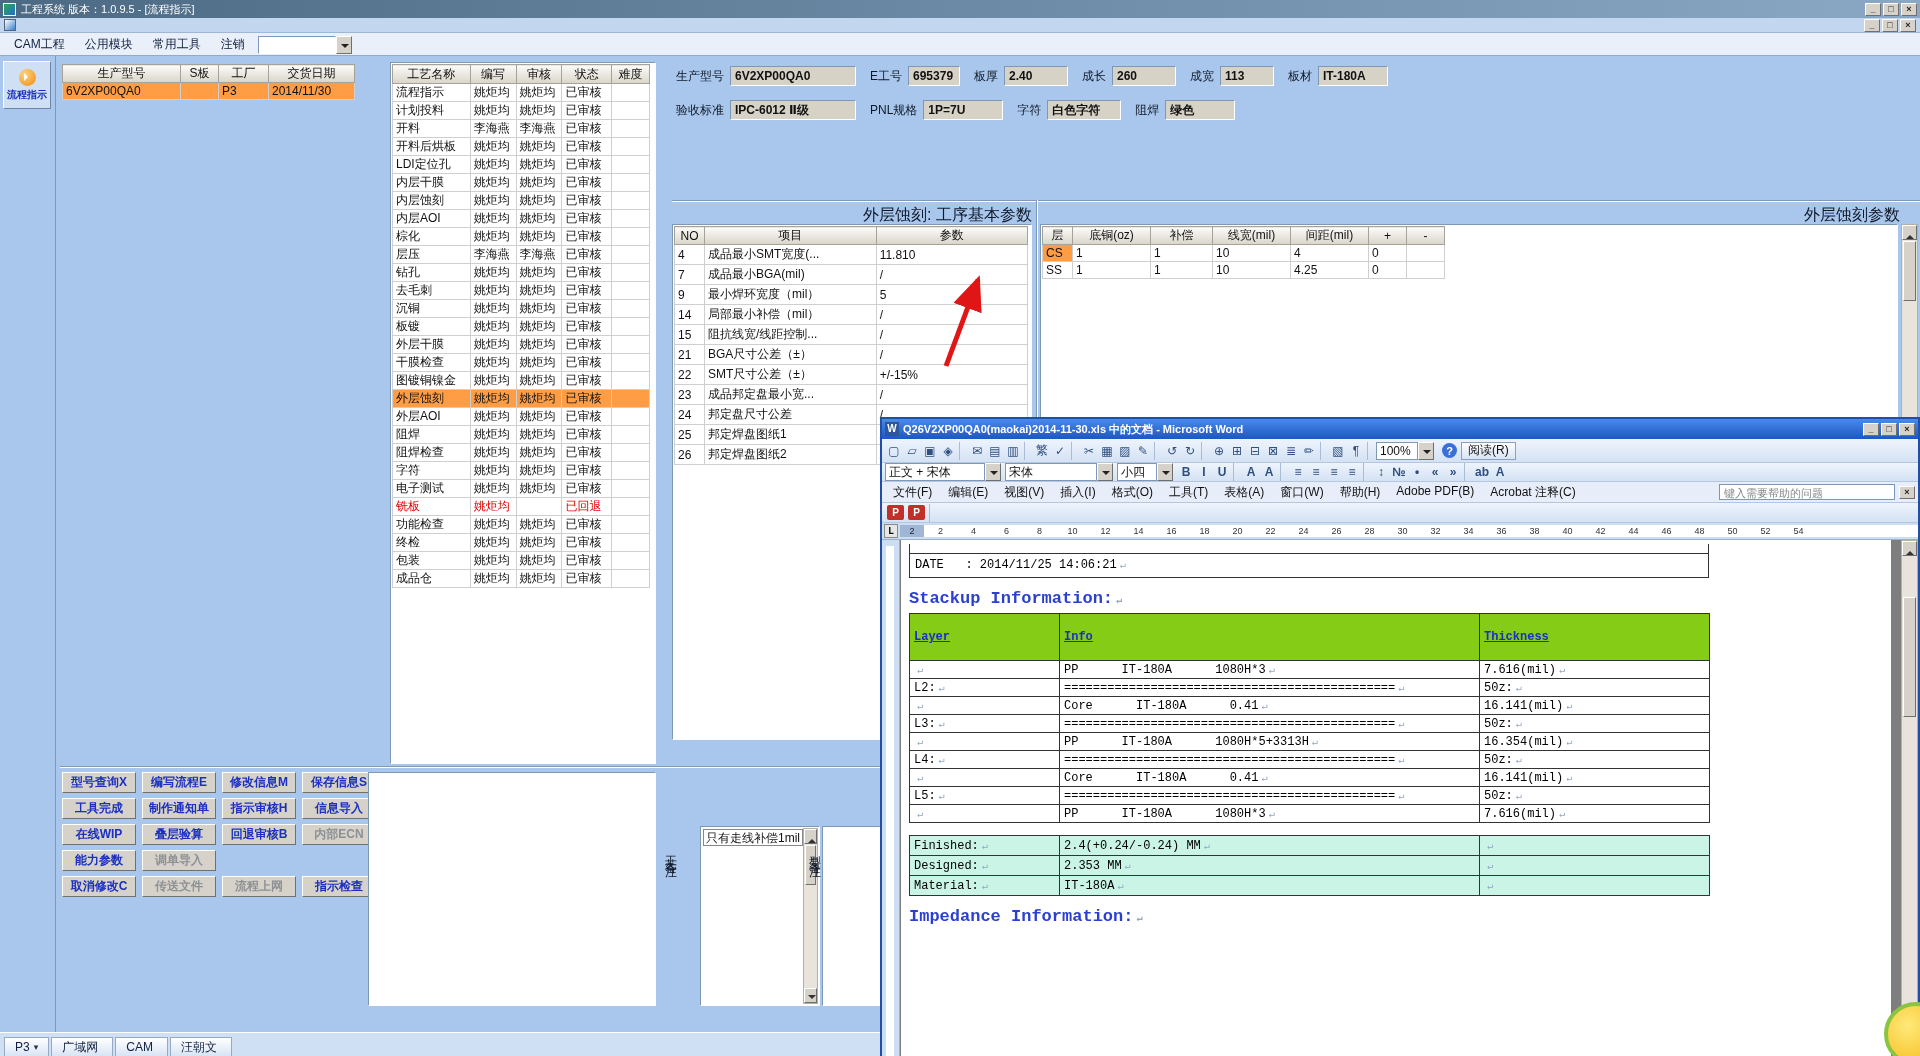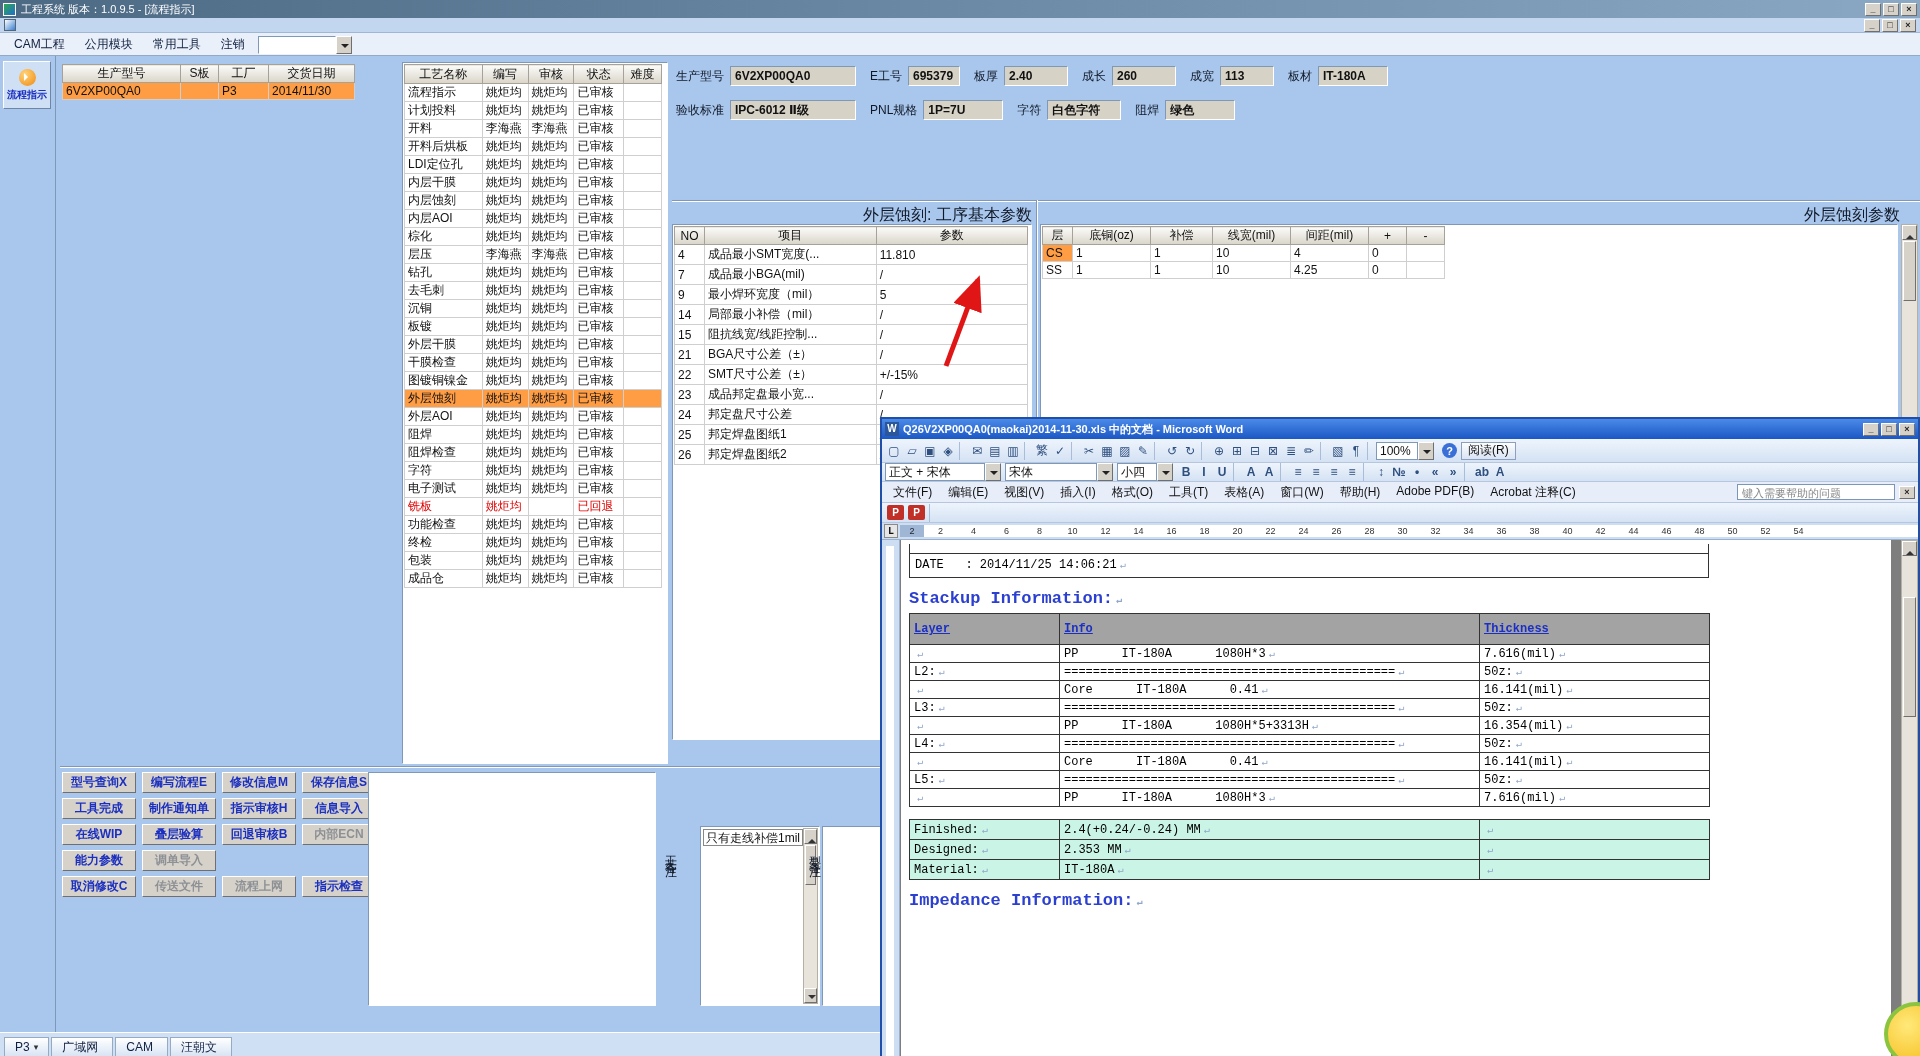--- a/index.html
+++ b/index.html
@@ -39,21 +39,21 @@
   .grid th{background:linear-gradient(#fbfbf8,#d9d5c9);border:1px solid #a6a29a;font-weight:normal;height:18px;padding:0 3px;white-space:nowrap;}
   .grid td{border:1px solid #cfcfcf;height:17px;padding:0 3px;white-space:nowrap;overflow:hidden;}
   .grid{border:1px solid #8a8a8a;}
 
   
   .mtablewrap{position:absolute;left:62px;top:64px;}
   tr.sel td{background:#ff9d45;}
   tr.red td{color:#e00000;}
 
   
-  .procpanel{position:absolute;left:402px;top:62px;width:266px;height:702px;background:#fff;
+  .procpanel{position:absolute;left:390px;top:62px;width:266px;height:702px;background:#fff;
     border:1px solid;border-color:#7e99b8 #fff #fff #7e99b8;padding:1px;}
   .proc td{height:18px;}
   .proc th{height:19px;}
 
   
   .frow{position:absolute;left:676px;display:flex;align-items:center;}
   .fld{display:inline-flex;align-items:center;margin-right:14px;}
   .flbl{margin-right:6px;color:#101828;}
   .vbox{height:20px;line-height:18px;background:#d6d2c6;border:1px solid;border-color:#7e99b8 #fff #fff #7e99b8;
     padding:0 4px;font-weight:bold;white-space:nowrap;overflow:hidden;}
@@ -115,21 +115,21 @@
   .wpdf{height:20px;}
   .tbi{display:inline-flex;width:18px;height:18px;align-items:center;justify-content:center;
     font-size:12px;color:#2f4f7f;flex:none;cursor:default;}
   .tbi.sep{width:7px;height:18px;border-left:1px solid #aabdd8;margin:0 2px;}
   .pdfi{background:#c03028;color:#fff !important;font-weight:bold;width:17px;height:15px;font-size:10px;
     display:inline-flex;align-items:center;justify-content:center;border-radius:2px;margin:0 2px;flex:none;}
   .fcombo{display:inline-flex;align-items:center;height:18px;margin-right:4px;flex:none;}
   .fcombo .cval{height:18px;background:#fff;border:1px solid #7e99b8;padding:0 3px;line-height:16px;white-space:nowrap;overflow:hidden;}
   .stylew{width:100px;} .fontw{width:92px;} .sizew{width:40px;} .zoomw{width:42px;}
   .wmi{padding:2px 8px;color:#111;white-space:nowrap;}
-  .helpq{margin-left:auto;width:158px;height:16px;background:#fff;border:1px solid #7a96b8;color:#888;
+  .helpq{margin-left:auto;width:176px;height:16px;background:#fff;border:1px solid #7a96b8;color:#888;
     font-size:11px;line-height:14px;padding:1px 4px;white-space:nowrap;overflow:hidden;}
   .readbtn{display:inline-flex;align-items:center;gap:3px;height:18px;padding:0 6px;border:1px solid #8aa0be;
     background:linear-gradient(#fdfdfd,#d9e4f4);margin-left:4px;flex:none;white-space:nowrap;}
   .helpico{width:15px;height:15px;border-radius:50%;background:#3a6fd8;color:#fff;font-size:11px;font-weight:bold;
     display:inline-flex;align-items:center;justify-content:center;margin-left:4px;flex:none;}
 
   .ruler{height:17px;background:#cdddf2;display:flex;align-items:center;border-bottom:1px solid #9ab0cc;padding-left:2px;}
   .tabstop{width:14px;height:14px;border:1px solid #8a8a8a;background:#e6e6e6;font:bold 10px "Liberation Mono",monospace;
     text-align:center;line-height:13px;margin-right:2px;flex:none;}
   .rlead{width:24px;height:12px;background:#9fb6d4;color:#223;font-size:9px;text-align:center;line-height:12px;flex:none;}
@@ -138,22 +138,22 @@
 
   .docarea{position:relative;height:573px;background:#7e7e7e;overflow:hidden;}
   .vruler{position:absolute;left:0;top:0;width:18px;height:100%;background:#cdddf2;border-right:1px solid #9ab0cc;}
   .vruler::after{content:"";position:absolute;left:4px;top:6px;width:8px;height:92%;background:#fff;}
   .wpage{position:absolute;left:19px;top:0;width:990px;height:100%;background:#fff;padding:4px 0 0 8px;
     font-family:"Liberation Mono","DejaVu Sans Mono",monospace;font-size:12px;color:#000;}
   .wpartial{width:800px;height:10px;border-left:1px solid #333;border-right:1px solid #333;border-bottom:1px solid #333;}
   .wdate{width:800px;height:24px;line-height:23px;border:1px solid #333;border-top:none;padding:0 5px;white-space:pre;}
   .whead{margin-top:9px;font-size:17px;font-weight:bold;color:#2b3fd0;height:24px;line-height:24px;}
   .stk{margin-top:2px;border:1px solid #333;}
-  .stk th{background:#a3a3a3;color:#1b2fc4;text-align:left;font-weight:bold;text-decoration:underline;
-    border:1px solid #333;height:18px;padding:8px 4px;}
+  .stk th{background:#84cc16;color:#1b2fc4;text-align:left;font-weight:bold;text-decoration:underline;
+    border:1px solid #333;height:18px;padding:16px 4px;}
   .stk td{border:1px solid #333;height:18px;padding:0 4px;white-space:pre;overflow:hidden;font-size:12px;}
   .sum{margin-top:12px;border:1px solid #333;}
   .sum td{border:1px solid #333;height:20px;padding:0 4px;background:#c9f4e6;white-space:pre;font-size:12px;}
   .mk::after{content:"↵";color:#8fa6c8;font-size:10px;margin-left:3px;}
   td.annot{position:relative;}
   td.annot::before{content:"";position:absolute;left:-4px;top:-6px;width:152px;height:28px;
     border:3px solid #17c93a;z-index:3;pointer-events:none;}
 
   .badge{position:absolute;left:1884px;top:1002px;width:64px;height:64px;border-radius:50%;z-index:30;
     background:radial-gradient(circle at 35% 35%,#ffe97a,#f5b711);border:4px solid #8bc540;}

